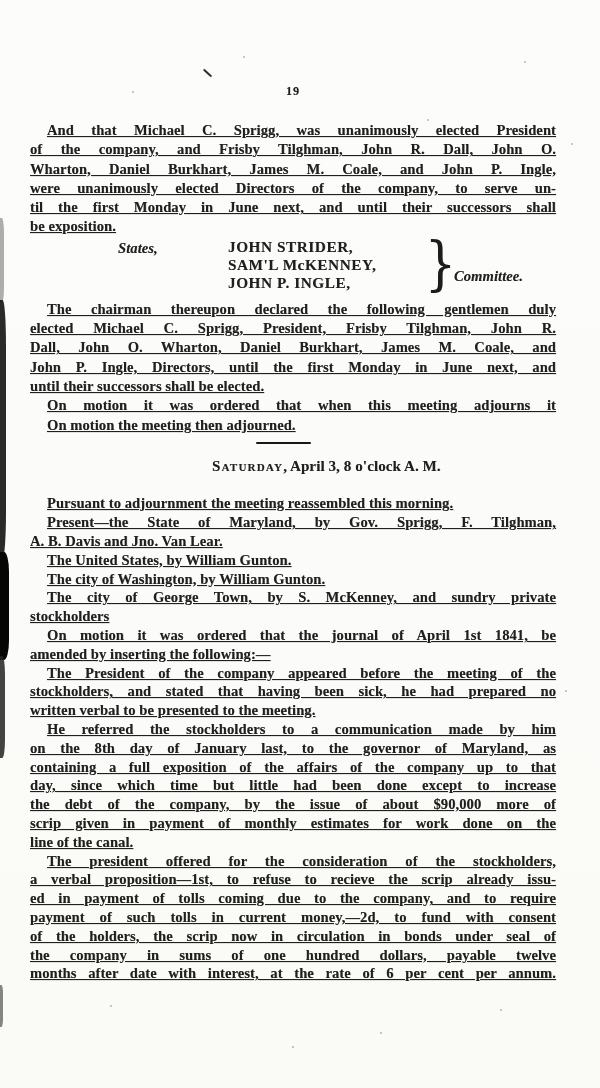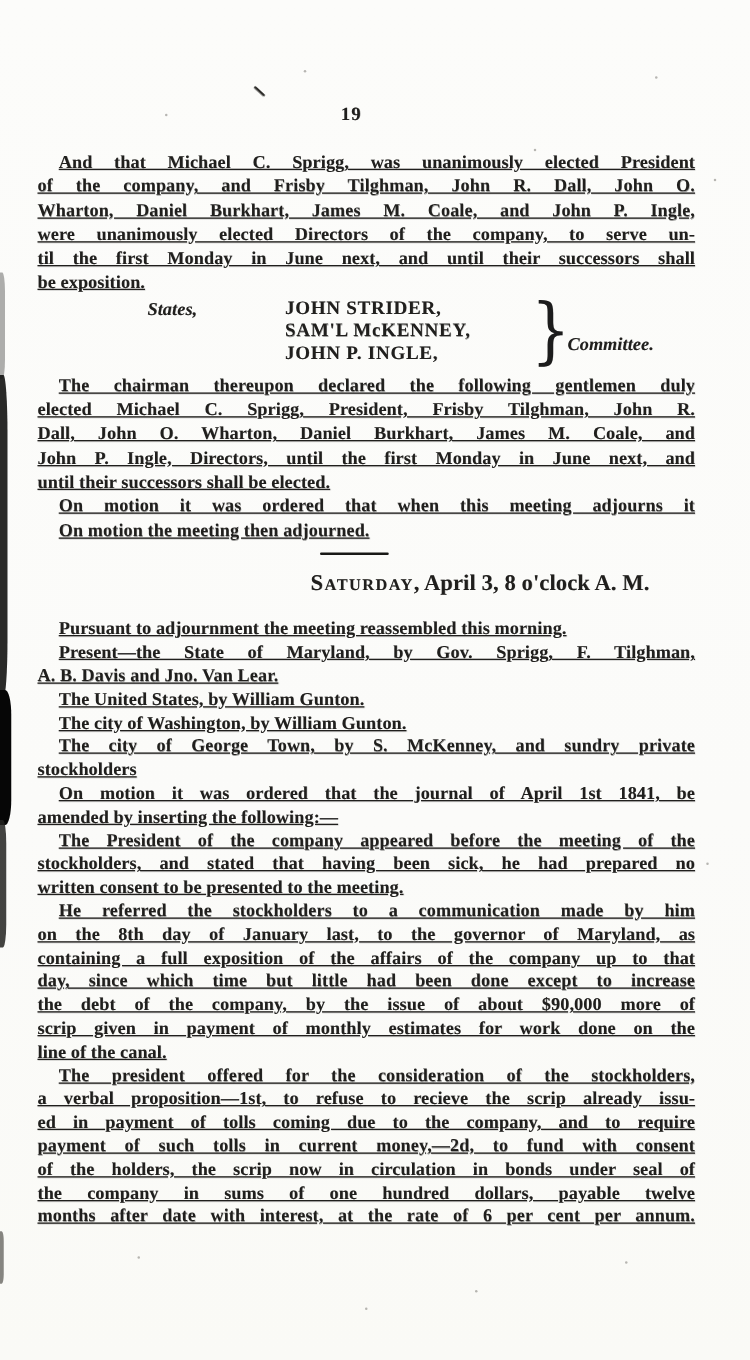--- a/index.html
+++ b/index.html
@@ -4,22 +4,22 @@
 <style>
   html,body{margin:0;padding:0;background:#e8e8e6;}
   .page{
     position:relative;width:600px;height:1088px;margin:0 auto;
     background:linear-gradient(180deg,#fcfcfa 0%,#fbfbf9 60%,#fafaf6 100%);
     overflow:hidden;
     font-family:"Liberation Serif","DejaVu Serif",serif;
     color:#201f1d;
   }
   .pagenum{
-    position:absolute;top:84px;left:18px;width:526px;text-align:center;
-    font-size:15px;font-weight:bold;letter-spacing:1px;
+    position:absolute;top:84px;left:30px;width:526px;text-align:center;
+    font-size:12px;font-weight:bold;letter-spacing:1px;
     text-shadow:0.3px 0.3px 0.4px rgba(20,20,20,.45);
   }
   .textcol{
     position:absolute;left:30px;top:121px;width:526px;
     font-size:14.5px;font-weight:bold;letter-spacing:.1px;
     text-shadow:0.3px 0.3px 0.4px rgba(20,20,20,.4);
   }
   .para{margin:0;}
   .line{height:19.3px;line-height:19.3px;white-space:nowrap;overflow:visible;text-align:left;text-decoration:underline;}
   .line.just{white-space:normal;text-align:justify;text-align-last:justify;}
@@ -31,21 +31,21 @@
   .signed-names{position:absolute;left:198px;top:0;}
   .signed-name{display:block;height:18px;line-height:18px;font-size:15.2px;letter-spacing:.6px;}
   .brace{
     position:absolute;left:392px;top:-4px;height:60px;
     font-size:58px;line-height:60px;font-weight:normal;
     font-family:"DejaVu Serif",serif;transform:scaleX(.85);
     color:#1c1c1c;
   }
   .committee{position:absolute;left:424px;top:30px;font-style:italic;}
   .rule{width:55px;height:2.6px;background:#181816;margin:7px 0 0 226px;border-radius:2px;}
-  .heading{margin:12px 0 0 182px;height:20px;line-height:20px;font-size:18px;text-align:center;}
+  .heading{margin:12px 0 0 182px;height:20px;line-height:20px;font-size:15px;}
   .smallcaps{font-variant:small-caps;letter-spacing:1.2px;}
   .sec2{margin-top:18px;}
   
   .edge{position:absolute;filter:blur(.4px);border-radius:0 55% 55% 0/0 18% 18% 0;}
   .e1{left:0;top:218px;width:4px;height:85px;background:#7a7a78;opacity:.6;}
   .e2{left:0;top:300px;width:6px;height:258px;background:#141412;opacity:.9;}
   .e3{left:0;top:552px;width:9px;height:108px;background:#060606;}
   .e4{left:0;top:656px;width:5px;height:102px;background:#232321;opacity:.85;}
   .e5{left:0;top:985px;width:3px;height:42px;background:#56544f;opacity:.7;}
   .tick{position:absolute;left:202px;top:72px;width:11px;height:2.2px;background:#2e2d2a;transform:rotate(42deg);border-radius:2px;filter:blur(.2px);}
@@ -129,21 +129,21 @@
         <div class="line indent just">Present—the State of Maryland, by Gov. Sprigg, F. Tilghman,</div>
         <div class="line">A. B. Davis and Jno. Van Lear.</div>
         <div class="line indent">The United States, by William Gunton.</div>
         <div class="line indent">The city of Washington, by William Gunton.</div>
         <div class="line indent just">The city of George Town, by S. McKenney, and sundry private</div>
         <div class="line">stockholders</div>
         <div class="line indent just">On motion it was ordered that the journal of April 1st 1841, be</div>
         <div class="line">amended by inserting the following:—</div>
         <div class="line indent just">The President of the company appeared before the meeting of the</div>
         <div class="line just">stockholders, and stated that having been sick, he had prepared no</div>
-        <div class="line">written consent to be presented to the meeting.</div>
+        <div class="line">written verbal to be presented to the meeting.</div>
         <div class="line indent just">He referred the stockholders to a communication made by him</div>
         <div class="line just">on the 8th day of January last, to the governor of Maryland, as</div>
         <div class="line just">containing a full exposition of the affairs of the company up to that</div>
         <div class="line just">day, since which time but little had been done except to increase</div>
         <div class="line just">the debt of the company, by the issue of about $90,000 more of</div>
         <div class="line just">scrip given in payment of monthly estimates for work done on the</div>
         <div class="line">line of the canal.</div>
         <div class="line indent just">The president offered for the consideration of the stockholders,</div>
         <div class="line just">a verbal proposition—1st, to refuse to recieve the scrip already issu-</div>
         <div class="line just">ed in payment of tolls coming due to the company, and to require</div>

